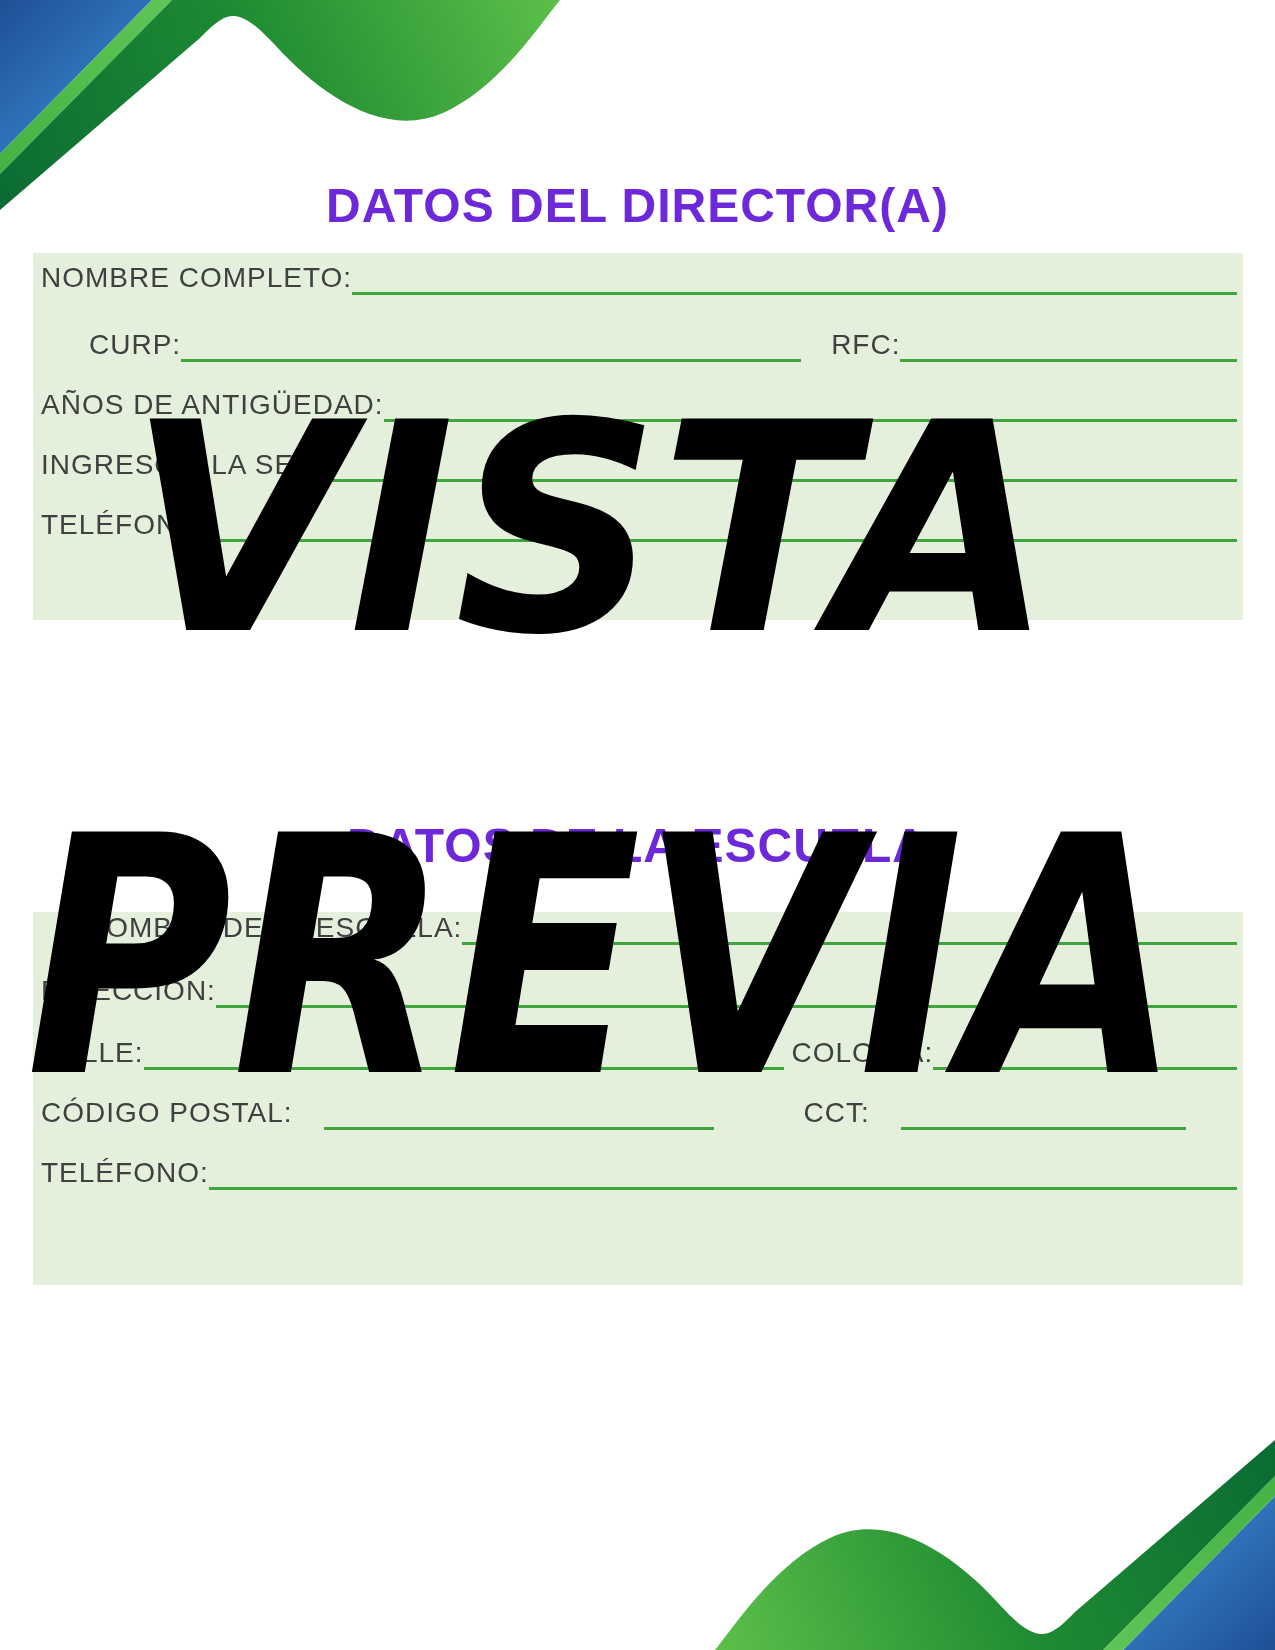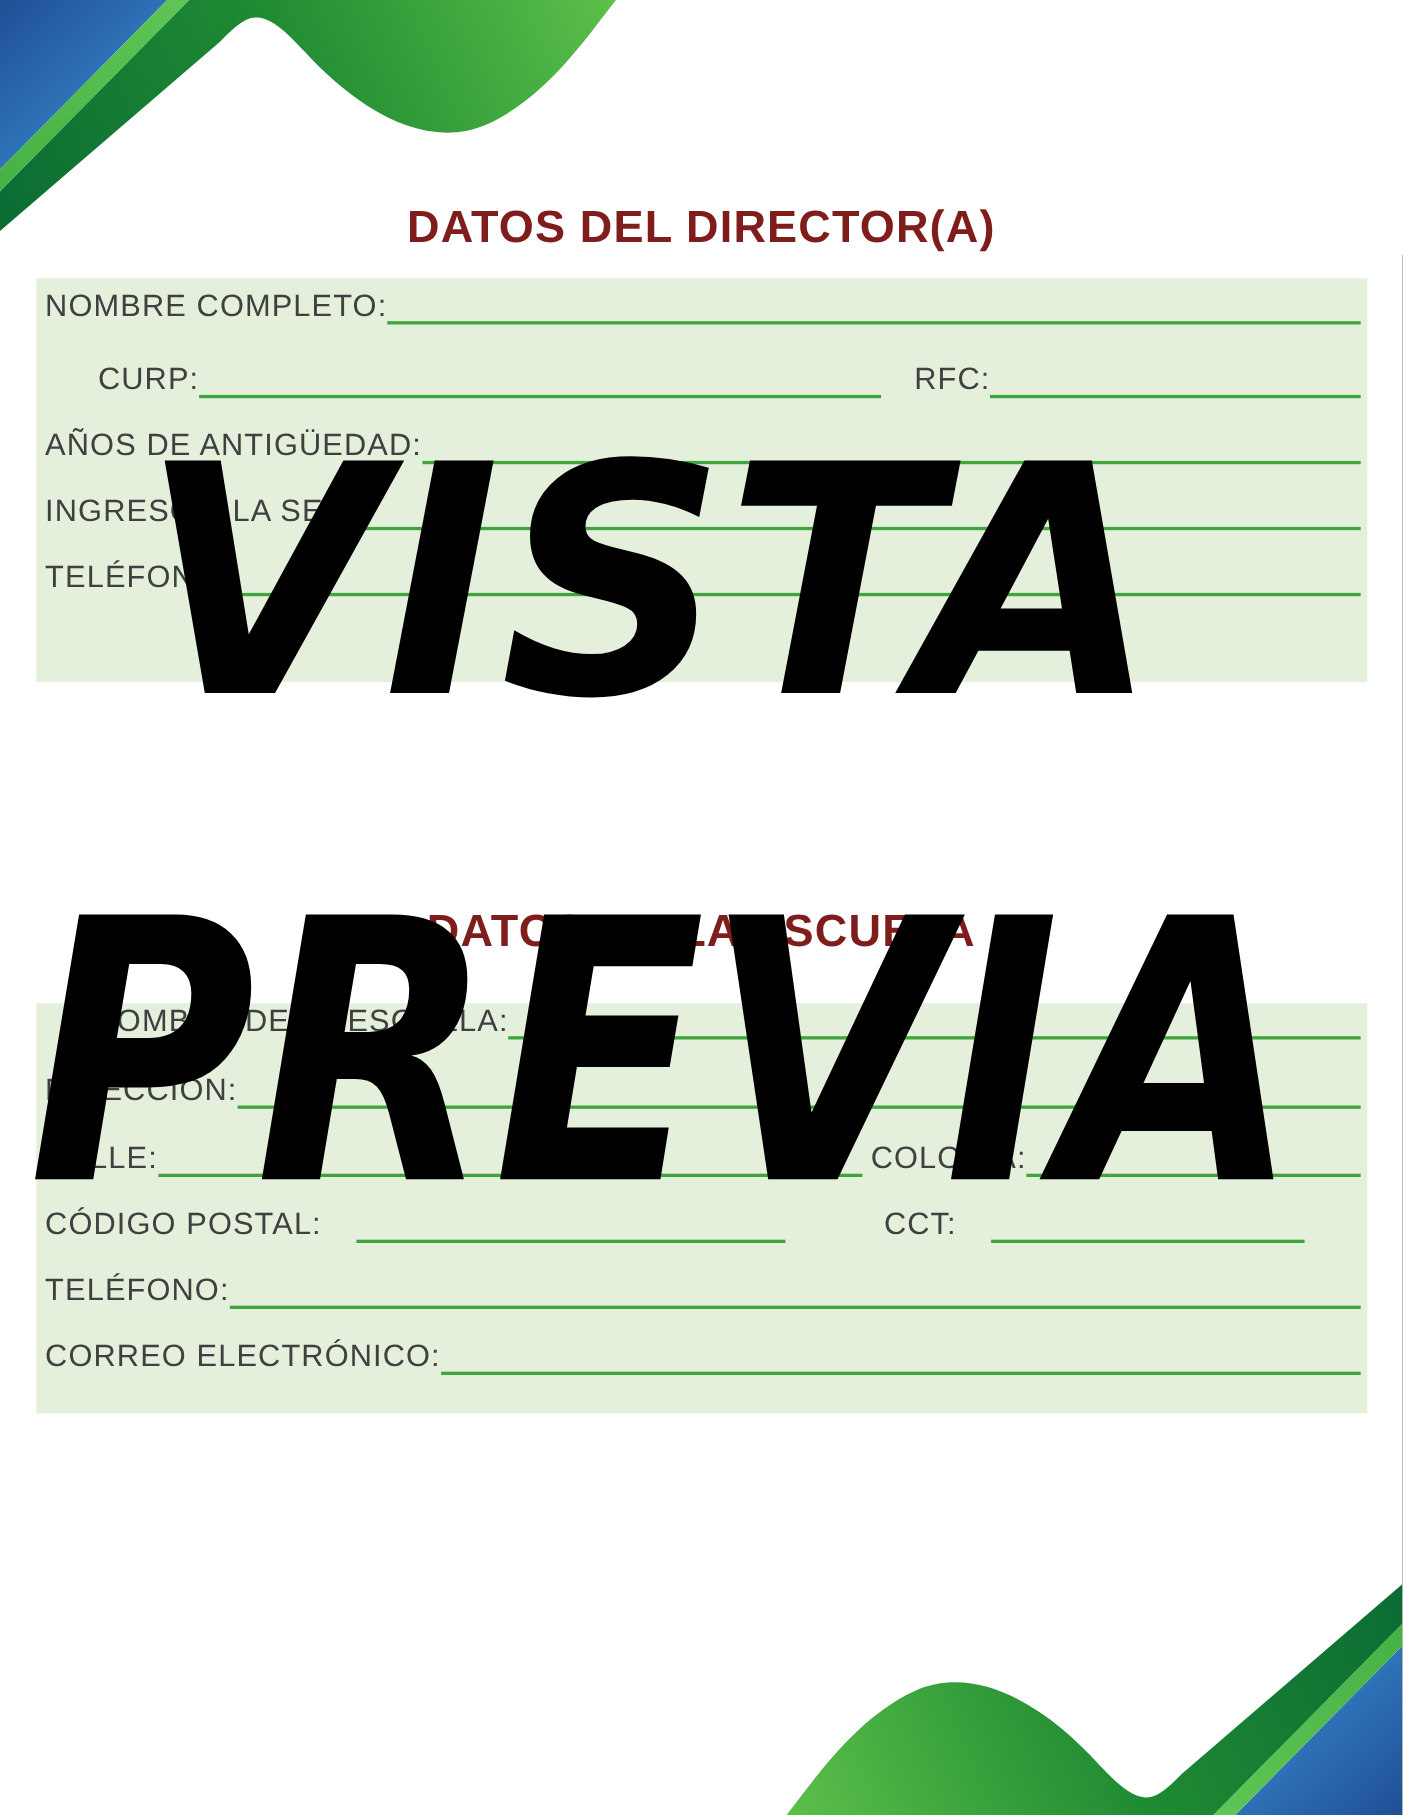--- a/index.html
+++ b/index.html
@@ -3,22 +3,22 @@
 <meta charset="utf-8">
 <style>
   html,body{margin:0;padding:0;background:#888;}
   #page{
     position:relative;width:1275px;height:1650px;margin:0 auto;
     background:#ffffff;overflow:hidden;
     font-family:"Liberation Sans", sans-serif;
   }
   .section-title{
     position:absolute;left:0;width:1275px;text-align:center;
-    font-weight:bold;font-size:41px;line-height:48px;letter-spacing:1px;
-    color:#7f1d1d;z-index:2;
+    font-weight:bold;font-size:48px;line-height:48px;letter-spacing:1px;
+    color:#6d28d9;z-index:2;
   }
   #title-director{top:182px;}
   #title-school{top:822px;text-align:center;}
   .form-box{
     position:absolute;left:33px;width:1210px;background:#e4efdc;
     box-sizing:border-box;padding:0 6px 0 8px;z-index:1;
   }
   #box-director{top:253px;height:367px;}
   #box-school{top:912px;height:373px;}
   .field-row{display:flex;align-items:flex-end;}
@@ -126,24 +126,20 @@
         <div class="blank-line fixed" style="width: 390px;"></div>
         <div class="spacer" style="width: 28px;"></div>
         <span class="field-label">CCT:</span>
         <div class="blank-line fixed" style="width: 285px;"></div>
         <div class="filler"></div>
       </div>
       <div class="field-row" style="height: 60px;">
         <span class="field-label">TELÉFONO:</span>
         <div class="blank-line"></div>
       </div>
-      <div class="field-row" style="height: 60px;">
-        <span class="field-label">CORREO ELECTRÓNICO:</span>
-        <div class="blank-line"></div>
-      </div>
     </div>
 
   <svg id="wm-vista" class="wm" width="940" height="240">
     <text x="0" y="222" font-size="290" textLength="925" lengthAdjust="spacingAndGlyphs">VISTA</text>
   </svg>
   <svg id="wm-previa" class="wm" width="1180" height="270">
     <text x="0" y="252" font-size="330" textLength="1155" lengthAdjust="spacingAndGlyphs">PREVIA</text>
   </svg>
 
 </div>

